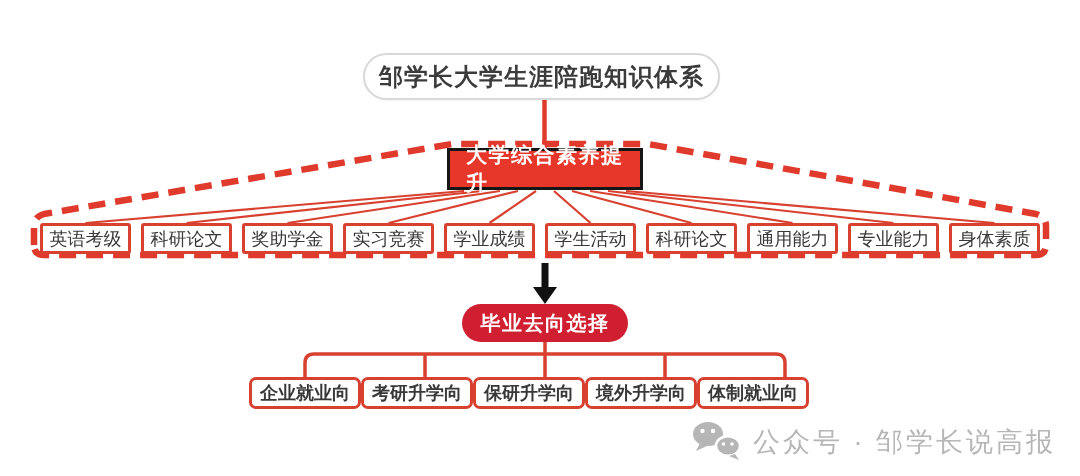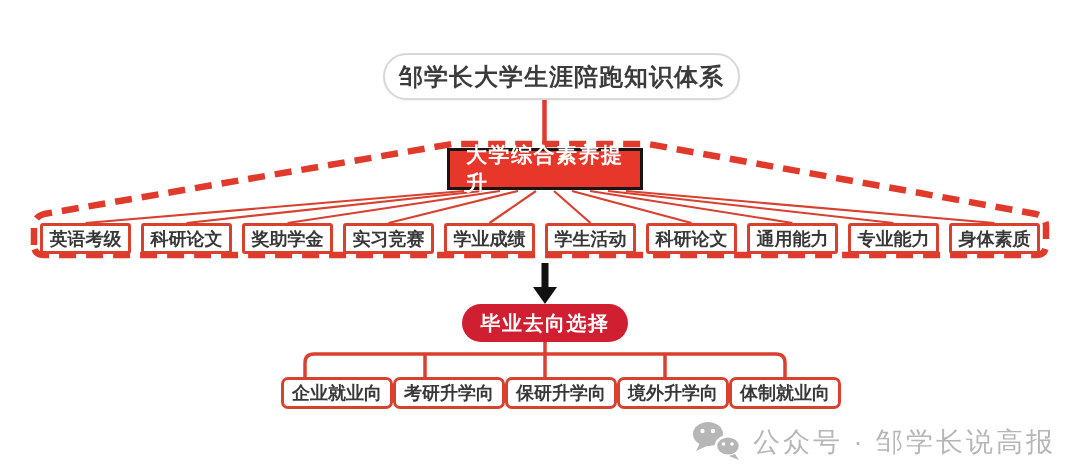--- a/index.html
+++ b/index.html
@@ -10,34 +10,34 @@
     --c-black:#161616;
     --c-text:#3B3B3B;
     --c-gray:#B6B6B6;
   }
   html,body{margin:0;padding:0;}
   body{font-family:"Liberation Sans","DejaVu Sans",sans-serif;background:#fff;}
   .canvas{position:relative;width:1080px;height:476px;background:#ffffff;overflow:hidden;}
   .connector-layer{position:absolute;left:0;top:0;width:1080px;height:476px;z-index:0;}
   .node{position:absolute;display:flex;align-items:center;justify-content:center;
         box-sizing:border-box;z-index:2;font-weight:bold;color:var(--c-text);}
-  .root-pill{left:383px;top:53px;width:357px;height:47px;background:#fff;
+  .root-pill{left:363px;top:53px;width:357px;height:47px;background:#fff;
         border:2px solid #d8d8d8;border-radius:26px;font-size:24px;letter-spacing:1px;
         box-shadow:0 1px 2px rgba(0,0,0,0.05);}
   .mid-box{left:447px;top:148px;width:196px;height:42px;background:var(--c-fill-red);
         border:3px solid var(--c-black);color:#fff;font-size:21px;letter-spacing:1.5px;padding-left:16px;}
   .row1{position:absolute;left:40px;top:223px;width:1000px;height:31px;display:flex;
         justify-content:space-between;z-index:2;}
   .row1 .item{width:91px;height:31px;background:#fff;border:3px solid var(--c-border-red);
         border-radius:3px;display:flex;align-items:center;justify-content:center;
-        box-sizing:border-box;font-size:18px;font-weight:bold;color:#383838;}
+        box-sizing:border-box;font-size:18px;font-weight:normal;color:#383838;}
   .pill2{left:462px;top:304px;width:166px;height:38px;background:var(--c-pill-red);
         border-radius:20px;color:#fff;font-size:20px;letter-spacing:1.5px;}
   .row2{position:absolute;left:249px;top:377px;width:592px;height:16px;display:flex;
-        justify-content:flex-end;z-index:2;}
+        justify-content:flex-start;z-index:2;}
   .row2 .item{width:112px;height:32px;background:#fff;border:3px solid var(--c-border-red);
         border-radius:7px;display:flex;align-items:center;justify-content:center;
         box-sizing:border-box;font-size:18px;font-weight:bold;color:#383838;}
   .watermark{position:absolute;right:24px;top:420px;display:flex;align-items:center;
         gap:10px;z-index:2;}
   .watermark .wm-text{font-size:27px;color:var(--c-gray);letter-spacing:3px;font-weight:normal;}
   .stroke-line{stroke:var(--c-line-red);}
   .stroke-border{stroke:var(--c-border-red);}
 </style>
 </head>

